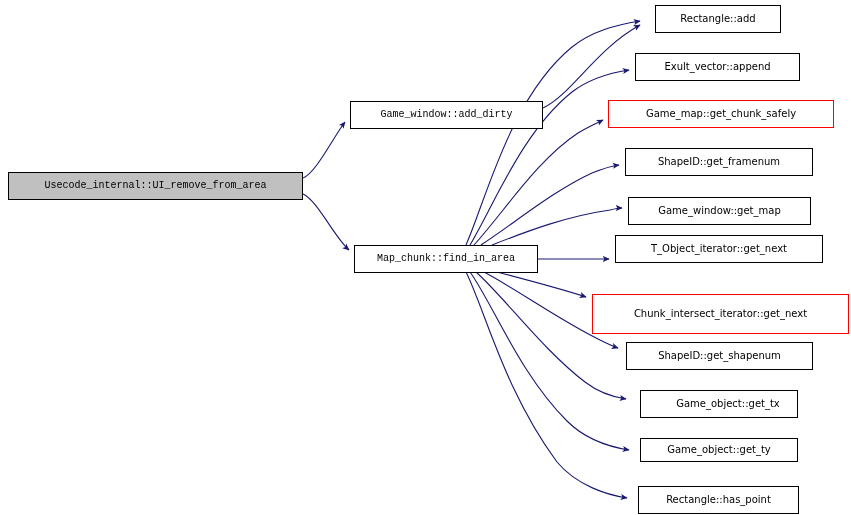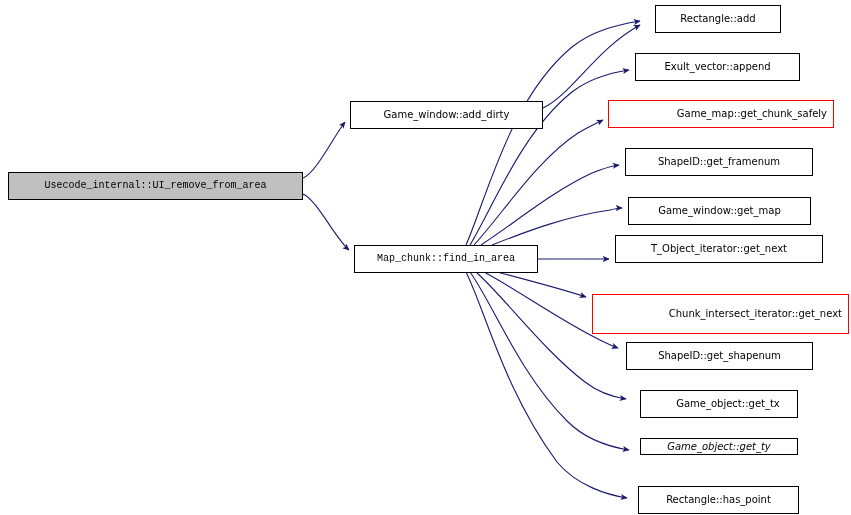--- a/index.html
+++ b/index.html
@@ -18,21 +18,21 @@
     border:1px solid #000000;
     background:#ffffff;
     display:flex;align-items:center;justify-content:center;
     font-size:10px;
     color:#000000;
     white-space:nowrap;
     letter-spacing:0px;
     z-index:5;
   }
   .node.root{background:#c0c0c0;border-color:#000000;font-family:Liberation Mono, monospace;}
-  .node.alert{border-color:#ff0000;background:#ffffff;justify-content:flex-end;}
+  .node.alert{border-color:#ff0000;background:#ffffff;}
   .node .lbl{display:block;line-height:1;padding:0 6px;}
 </style>
 </head>
 <body>
 
 <div id="graph">
   <svg id="edges" viewBox="0 0 851 515" xmlns="http://www.w3.org/2000/svg">
       <defs>
         <marker id="arrowhead" viewBox="0 0 10 10" refX="9" refY="5" markerWidth="7" markerHeight="7" orient="auto-start-reverse" markerUnits="userSpaceOnUse">
           <path d="M 0 0.6 L 10 5 L 0 9.4 L 2.4 5 Z" fill="#191970"></path>
@@ -49,21 +49,21 @@
       <path d="M538,259 L609,259" fill="none" stroke="#191970" stroke-width="1.1" marker-end="url(#arrowhead)"></path>
       <path d="M497,272 C535,282 574,293 586,297" fill="none" stroke="#191970" stroke-width="1.1" marker-end="url(#arrowhead)"></path>
       <path d="M484,272 C518,290 559,320 600,340 C606,343 612,346 618,348" fill="none" stroke="#191970" stroke-width="1.1" marker-end="url(#arrowhead)"></path>
       <path d="M476,272 C505,298 543,350 585,382 C598,392 613,397 626,399" fill="none" stroke="#191970" stroke-width="1.1" marker-end="url(#arrowhead)"></path>
       <path d="M470,272 C493,304 519,373 567,421 C585,439 610,447 629,450" fill="none" stroke="#191970" stroke-width="1.1" marker-end="url(#arrowhead)"></path>
       <path d="M466,272 C485,310 504,390 557,462 C577,486 608,495 627,498" fill="none" stroke="#191970" stroke-width="1.1" marker-end="url(#arrowhead)"></path>
     </svg>
 <div class="node root" style="left: 8px; top: 172px; width: 295px; height: 28px;">
       <span class="lbl">Usecode_internal::UI_remove_from_area</span>
     </div>
-    <div class="node" style="left: 350px; top: 101px; width: 193px; height: 28px;">
+    <div class="node" style="left: 350px; top: 101px; width: 193px; height: 28px; font-family: Liberation Mono, monospace;">
       <span class="lbl">Game_window::add_dirty</span>
     </div>
     <div class="node" style="left: 354px; top: 245px; width: 184px; height: 28px; font-family: Liberation Mono, monospace;">
       <span class="lbl">Map_chunk::find_in_area</span>
     </div>
     <div class="node" style="left: 655px; top: 5px; width: 126px; height: 28px;">
       <span class="lbl">Rectangle::add</span>
     </div>
     <div class="node" style="left: 635px; top: 53px; width: 165px; height: 28px;">
       <span class="lbl">Exult_vector::append</span>
@@ -82,19 +82,19 @@
     </div>
     <div class="node alert" style="left: 592px; top: 294px; width: 257px; height: 40px;">
       <span class="lbl">Chunk_intersect_iterator::get_next</span>
     </div>
     <div class="node" style="left: 626px; top: 342px; width: 187px; height: 28px; text-align: right;">
       <span class="lbl">ShapeID::get_shapenum</span>
     </div>
     <div class="node" style="left: 640px; top: 390px; width: 158px; height: 28px; padding-left: 18px;">
       <span class="lbl">Game_object::get_tx</span>
     </div>
-    <div class="node" style="left: 640px; top: 438px; width: 158px; height: 17px; font-style: italic;">
+    <div class="node" style="left: 640px; top: 438px; width: 158px; height: 24px;">
       <span class="lbl">Game_object::get_ty</span>
     </div>
     <div class="node" style="left: 638px; top: 486px; width: 161px; height: 28px;">
       <span class="lbl">Rectangle::has_point</span>
     </div>
   </div>
 
 </body></html>

